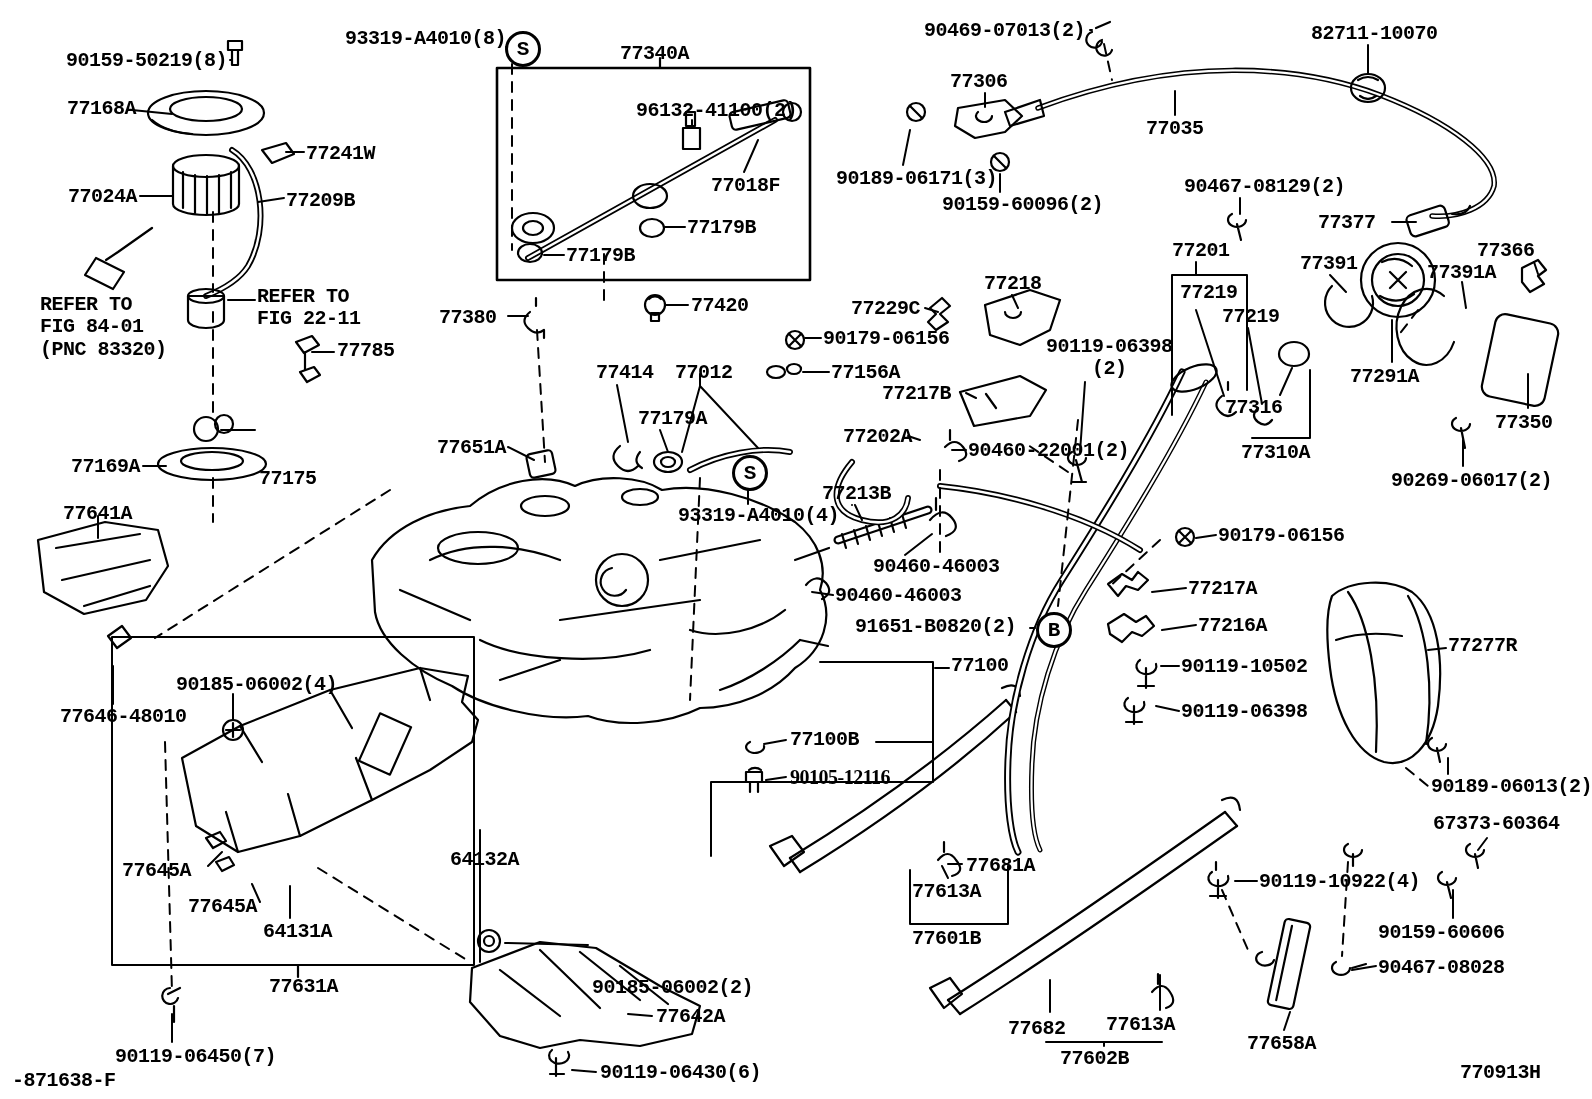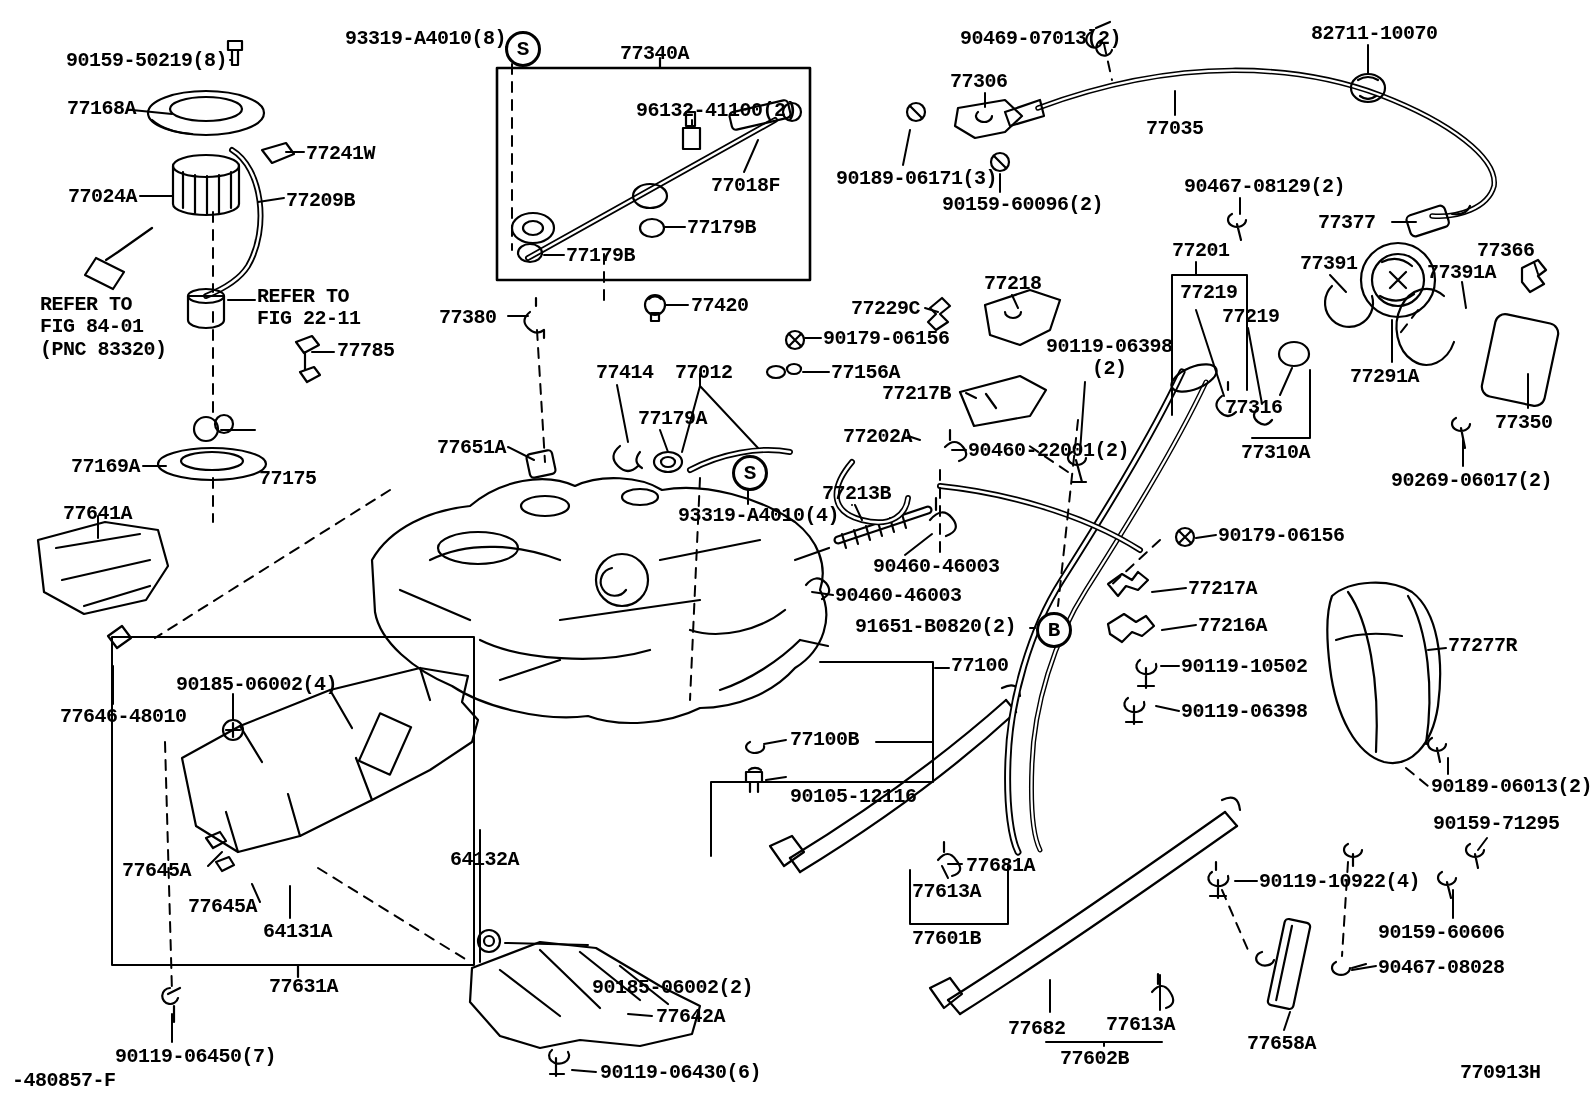--- a/index.html
+++ b/index.html
@@ -303,61 +303,61 @@
       <div class="lbl" style="left: 1222px; top: 306px;">77219</div>
       <div class="lbl" style="left: 1300px; top: 253px;">77391</div>
       <div class="lbl" style="left: 1477px; top: 240px;">77366</div>
       <div class="lbl" style="left: 1427px; top: 262px;">77391A</div>
       <div class="lbl" style="left: 1350px; top: 366px;">77291A</div>
       <div class="lbl" style="left: 1225px; top: 397px;">77316</div>
       <div class="lbl" style="left: 1241px; top: 442px;">77310A</div>
       <div class="lbl" style="left: 1495px; top: 412px;">77350</div>
       <div class="lbl" style="left: 1391px; top: 470px;">90269-06017(2)</div>
       <div class="lbl" style="left: 1311px; top: 23px;">82711-10070</div>
-      <div class="lbl" style="left: 960px; top: 20px; margin-top: 8px;">90469-07013(2)</div>
+      <div class="lbl" style="left: 924px; top: 20px;">90469-07013(2)</div>
       <div class="lbl" style="left: 950px; top: 71px;">77306</div>
       <div class="lbl" style="left: 1146px; top: 118px;">77035</div>
       <div class="lbl" style="left: 836px; top: 168px;">90189-06171(3)</div>
       <div class="lbl" style="left: 942px; top: 194px;">90159-60096(2)</div>
       <div class="lbl" style="left: 1184px; top: 176px;">90467-08129(2)</div>
       <div class="lbl" style="left: 1318px; top: 212px;">77377</div>
       <div class="lbl" style="left: 1218px; top: 525px;">90179-06156</div>
       <div class="lbl" style="left: 1188px; top: 578px;">77217A</div>
       <div class="lbl" style="left: 1198px; top: 615px;">77216A</div>
       <div class="lbl" style="left: 1181px; top: 656px;">90119-10502</div>
       <div class="lbl" style="left: 1181px; top: 701px;">90119-06398</div>
       <div class="lbl" style="left: 1448px; top: 635px;">77277R</div>
       <div class="lbl" style="left: 1431px; top: 776px;">90189-06013(2)</div>
-      <div class="lbl" style="left: 1433px; top: 813px;">90159-71295</div>
+      <div class="lbl" style="left: 1433px; top: 813px;">67373-60364</div>
       <div class="lbl" style="left: 1259px; top: 871px;">90119-10922(4)</div>
       <div class="lbl" style="left: 1378px; top: 922px;">90159-60606</div>
       <div class="lbl" style="left: 1378px; top: 957px;">90467-08028</div>
       <div class="lbl" style="left: 1247px; top: 1033px;">77658A</div>
       <div class="lbl" style="left: 1460px; top: 1062px;">770913H</div>
       <div class="lbl" style="left: 60px; top: 706px;">77646-48010</div>
       <div class="lbl" style="left: 176px; top: 674px;">90185-06002(4)</div>
       <div class="lbl" style="left: 122px; top: 860px;">77645A</div>
       <div class="lbl" style="left: 188px; top: 896px;">77645A</div>
       <div class="lbl" style="left: 256px; top: 921px; margin-left: 7px;">64131A</div>
       <div class="lbl" style="left: 269px; top: 976px;">77631A</div>
       <div class="lbl" style="left: 115px; top: 1046px;">90119-06450(7)</div>
-      <div class="lbl" style="left: 12px; top: 1070px;">-480857-F</div>
+      <div class="lbl" style="left: 12px; top: 1070px;">-871638-F</div>
       <div class="lbl" style="left: 450px; top: 849px;">64132A</div>
       <div class="lbl" style="left: 592px; top: 933px; margin-top: 44px;">90185-06002(2)</div>
       <div class="lbl" style="left: 656px; top: 1006px;">77642A</div>
       <div class="lbl" style="left: 600px; top: 1062px;">90119-06430(6)</div>
       <div class="lbl" style="left: 966px; top: 855px;">77681A</div>
       <div class="lbl" style="left: 912px; top: 881px;">77613A</div>
       <div class="lbl" style="left: 912px; top: 928px;">77601B</div>
       <div class="lbl" style="left: 1008px; top: 1018px;">77682</div>
       <div class="lbl" style="left: 1106px; top: 1014px;">77613A</div>
       <div class="lbl" style="left: 1060px; top: 1048px;">77602B</div>
       <div class="lbl" style="left: 951px; top: 655px;">77100</div>
       <div class="lbl" style="left: 790px; top: 729px;">77100B</div>
-      <div class="lbl" style="left: 790px; top: 786px;">90105-12116</div>
+      <div class="lbl" style="left: 790px; top: 766px; font-family: Liberation Serif, serif;">90105-12116</div>
       <div class="lbl" style="left: 873px; top: 556px;">90460-46003</div>
       <div class="lbl" style="left: 835px; top: 585px;">90460-46003</div>
       <div class="lbl" style="left: 855px; top: 616px;">91651-B0820(2)</div>
       <div class="lbl" style="left: 822px; top: 483px;">77213B</div>
       <div class="callout" style="left: 505px; top: 31px;">S</div>
       <div class="callout" style="left: 732px; top: 455px;">S</div>
       <div class="callout" style="left: 1036px; top: 612px;">B</div>
     </div>
 </div>
 

